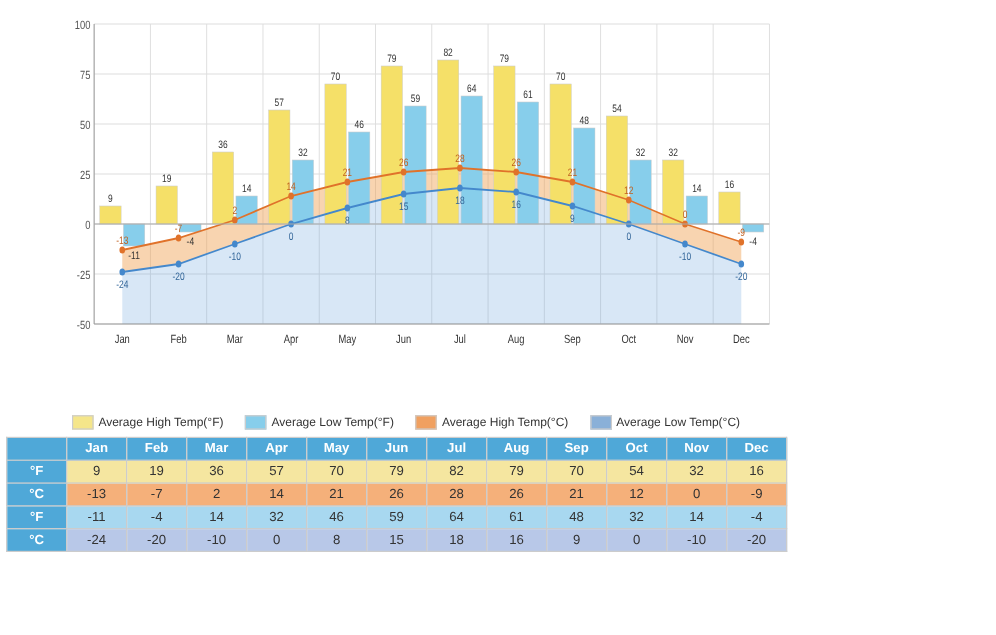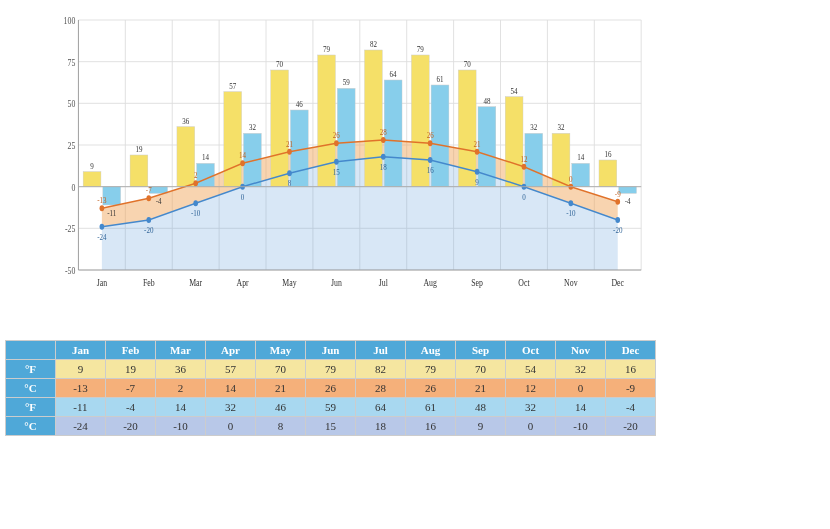--- a/index.html
+++ b/index.html
@@ -1,18 +1,18 @@
 <!DOCTYPE html>
 <html><head>
   <meta charset="utf-8">
   <style>
     * { margin: 0; padding: 0; box-sizing: border-box; }
     body { width: 830px; height: 529px; font-family: Arial, sans-serif; font-size: 11px; background: #fff; overflow: hidden; }
     
-    .container { width: 659px; height: 529px; display: flex; flex-direction: column; font-family: Liberation Serif, serif; }
+    .container { width: 659px; height: 529px; display: flex; flex-direction: column; }
     
     
     .chart-area { position: relative; flex: 0 0 340px; padding: 10px 10px 0 55px; }
     
     .y-axis-label { position: absolute; left: 2px; top: 50%; transform: translateY(-50%) rotate(-90deg); font-size: 10px; color: #555; white-space: nowrap; }
     
     .chart-svg { width: 100%; height: 310px; }
     
     
     .legend { display: flex; flex-direction: row; align-items: center; gap: 18px; padding: 6px 10px 6px 60px; flex-wrap: wrap; }
@@ -179,20 +179,38 @@
         <text x="540" y="276" text-anchor="middle" font-size="10" fill="#333">Sep</text>
         <text x="600" y="276" text-anchor="middle" font-size="10" fill="#333">Oct</text>
         <text x="660" y="276" text-anchor="middle" font-size="10" fill="#333">Nov</text>
         <text x="720" y="276" text-anchor="middle" font-size="10" fill="#333">Dec</text>
         <line x1="30" y1="10" x2="30" y2="260" stroke="#999" stroke-width="1"></line>
         <line x1="30" y1="260" x2="750" y2="260" stroke="#999" stroke-width="1"></line>
         <line x1="30" y1="176.66666666666666" x2="750" y2="176.66666666666666" stroke="#aaa" stroke-width="1"></line>
       </svg>
   </div>
 
+  <div class="legend">
+    <div class="legend-item">
+      <span class="legend-color" style="background:#f5e68a;border:1px solid #ccc;"></span>
+      <span>Average High Temp(°F)</span>
+    </div>
+    <div class="legend-item">
+      <span class="legend-color" style="background:#87ceeb;border:1px solid #ccc;"></span>
+      <span>Average Low Temp(°F)</span>
+    </div>
+    <div class="legend-item">
+      <span class="legend-color" style="background:#f0a060;border:1px solid #ccc;"></span>
+      <span>Average High Temp(°C)</span>
+    </div>
+    <div class="legend-item">
+      <span class="legend-color" style="background:#8ab0d8;border:1px solid #ccc;"></span>
+      <span>Average Low Temp(°C)</span>
+    </div>
+  </div>
 
   <div class="data-table">
     <table>
       <thead>
         <tr>
           <th></th>
           <th>Jan</th>
           <th>Feb</th>
           <th>Mar</th>
           <th>Apr</th>

